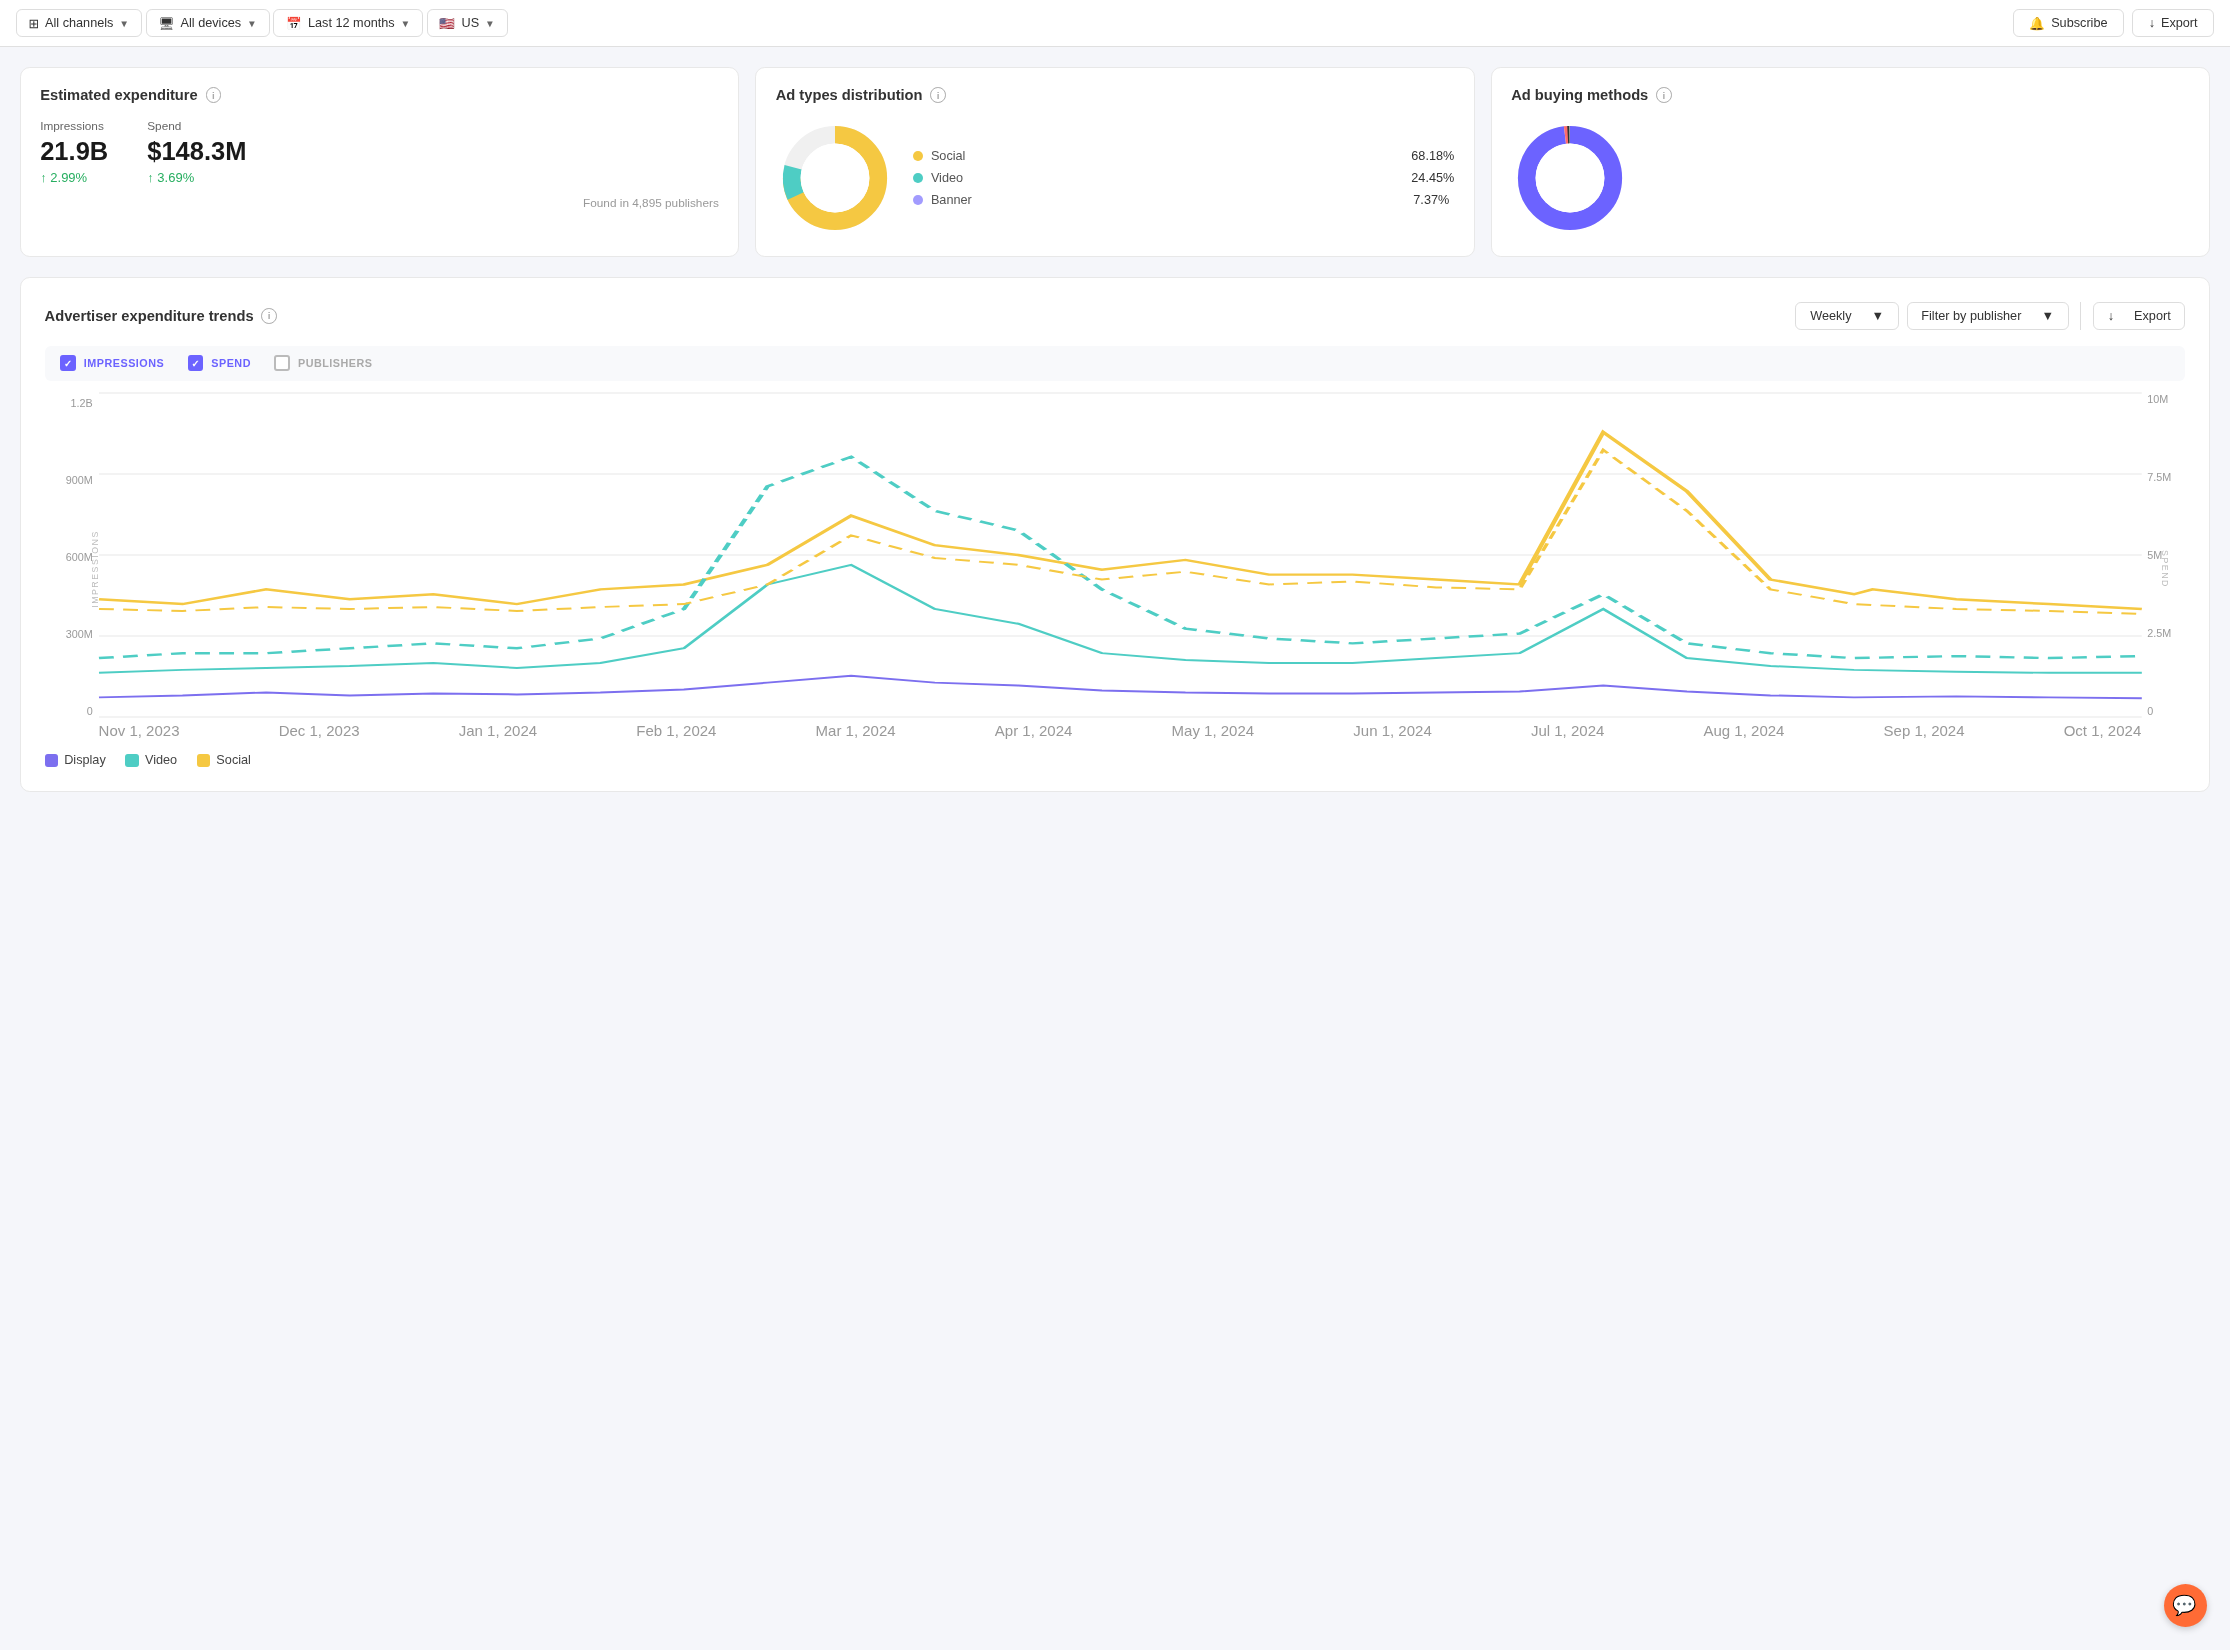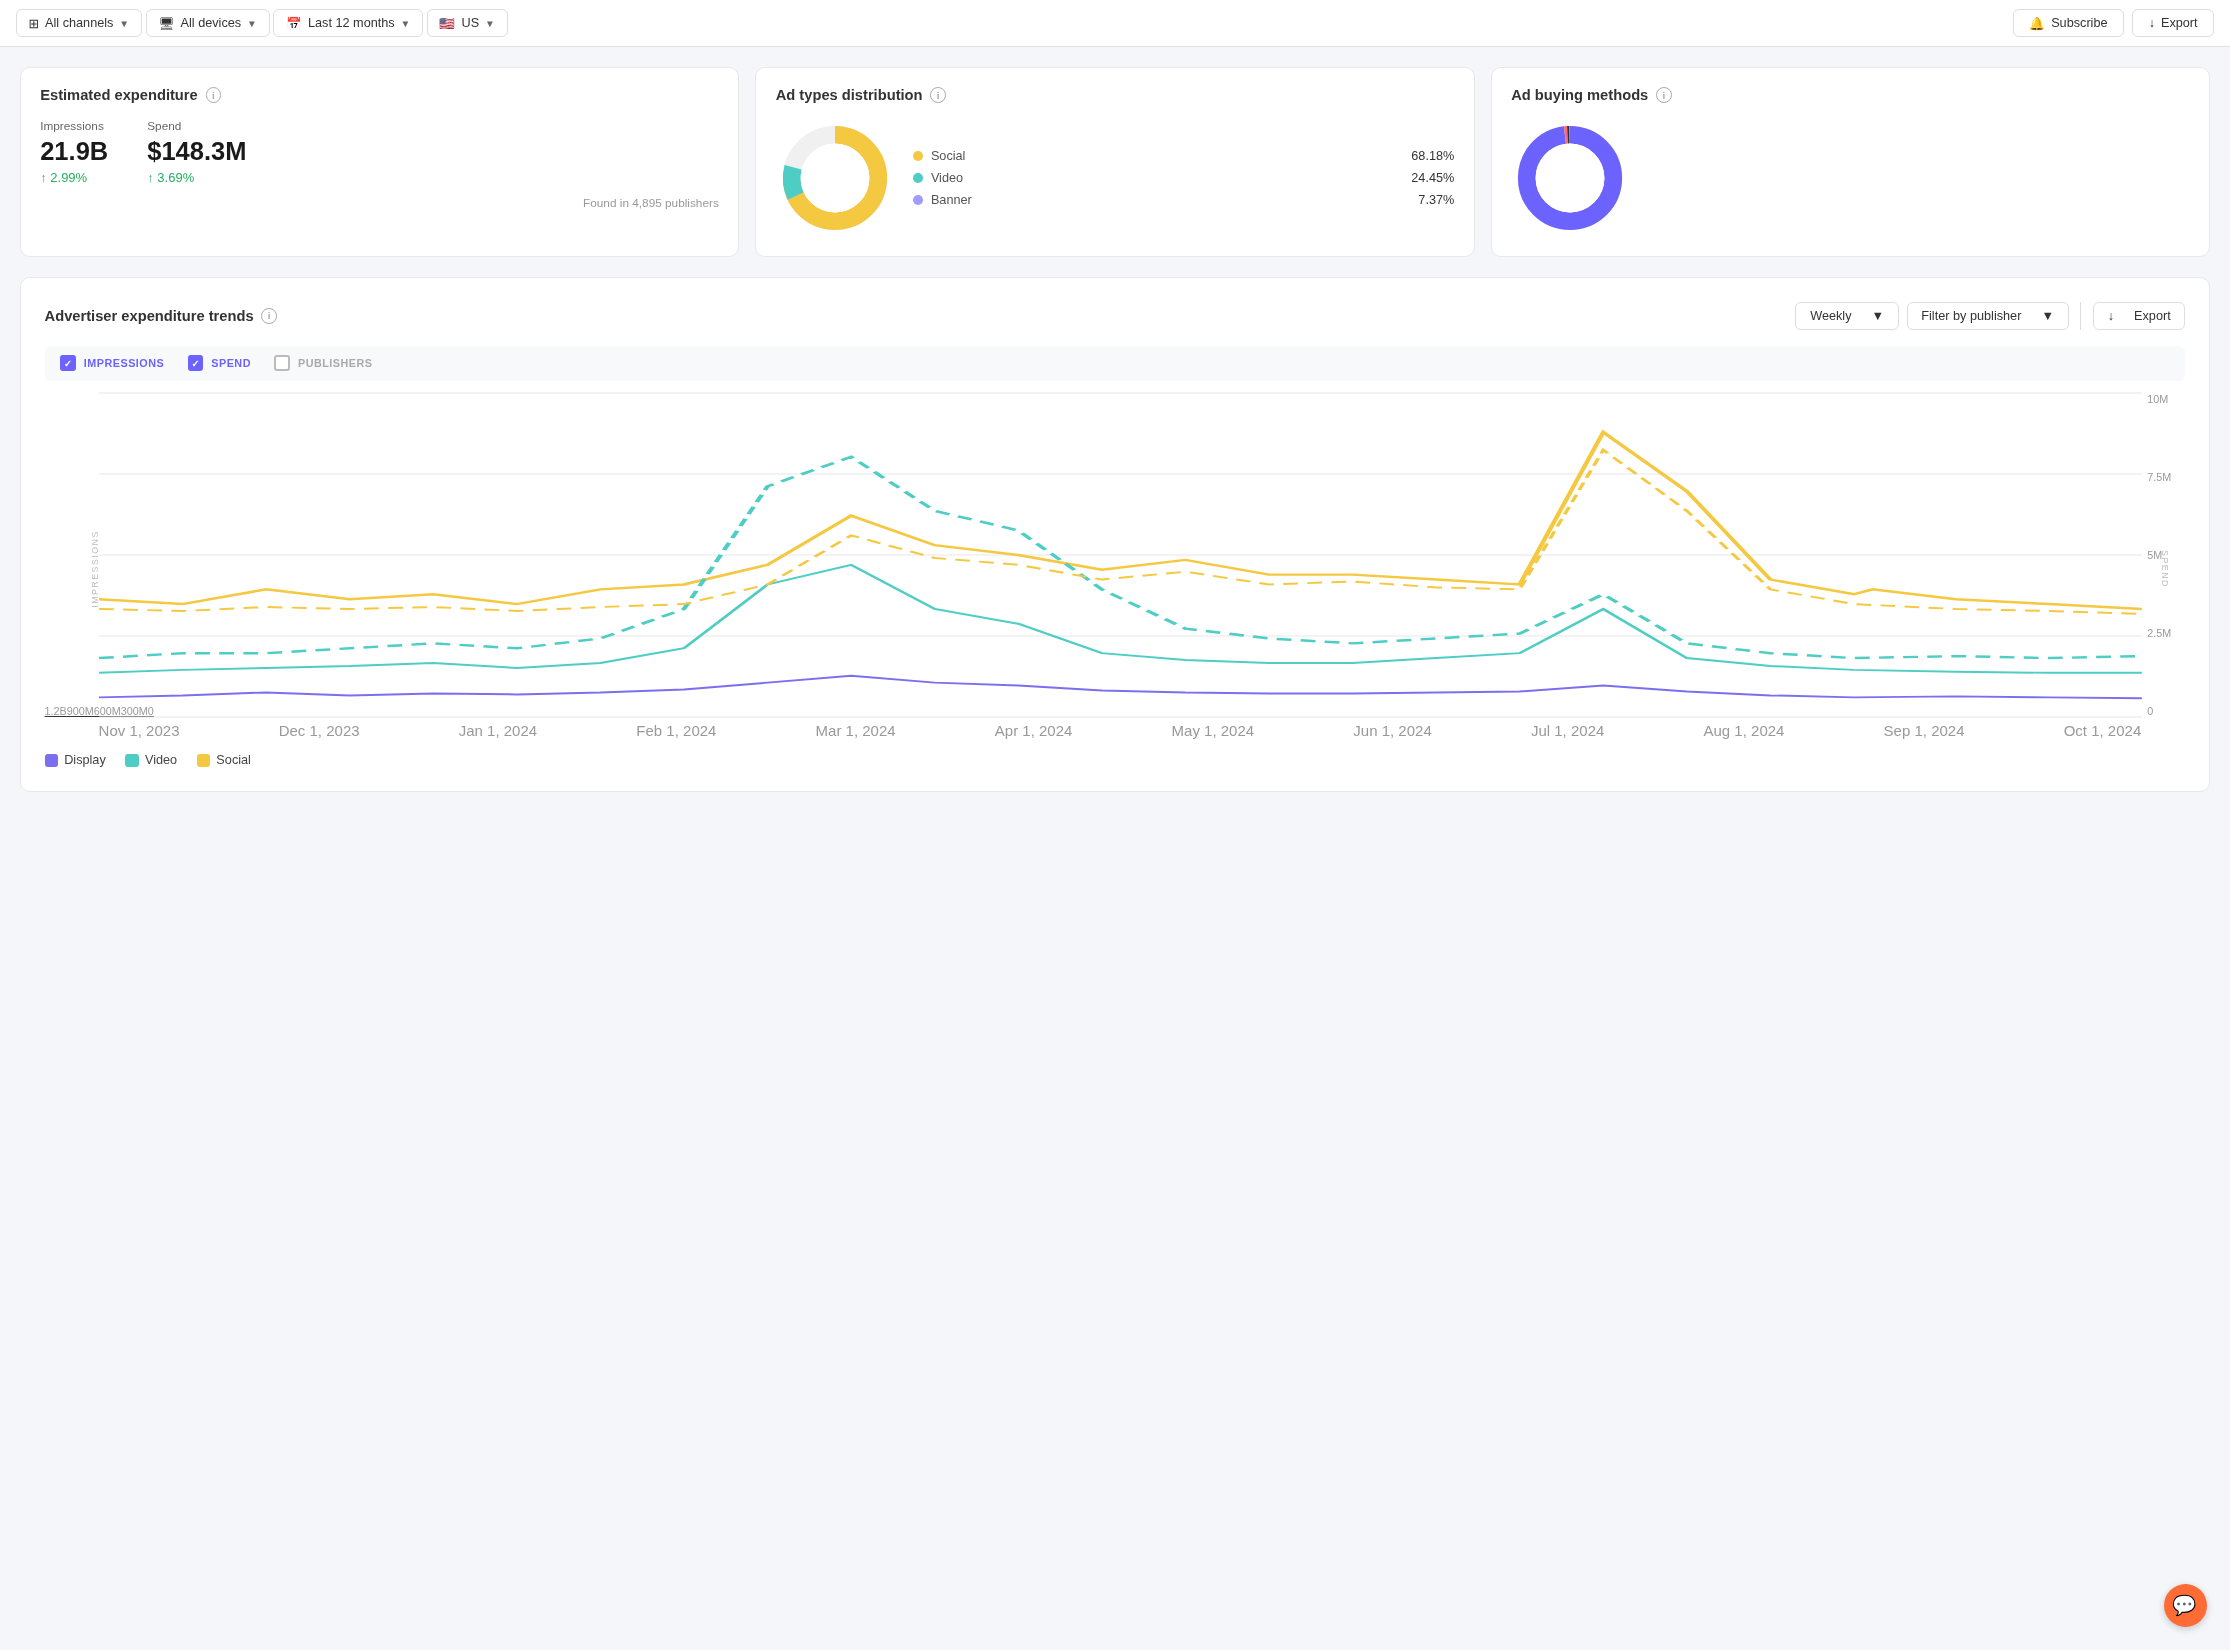--- a/index.html
+++ b/index.html
@@ -46,21 +46,21 @@
     .exp-col .big-num { font-size: 25.5px; font-weight: 700; color: #1a1a1a; }
     .exp-col .delta { font-size: 13px; color: #27ae60; margin-top: 3.9px; }
     .found-text { font-size: 11.8px; color: #999; margin-top: 11.8px; text-align: right; }
 
     
     .donut-section { display: flex; align-items: center; gap: 19.6px; }
     .donut-legend { display: flex; flex-direction: column; gap: 7.8px; flex: 1; }
     .legend-item { display: flex; align-items: center; gap: 7.8px; font-size: 12.7px; }
     .legend-dot { width: 9.8px; height: 9.8px; border-radius: 50%; flex-shrink: 0; }
     .legend-label { flex: 1; color: #555; }
-    .legend-pct { color: #333; font-weight: 500; min-width: 41px; text-align: right; }
+    .legend-pct { color: #333; font-weight: 500; min-width: 41px; text-align: left; }
 
     
     .trend-card {
       background: #fff; border-radius: 9.8px; border: 1px solid #e8e8e8; padding: 24px;
     }
     .trend-header { display: flex; align-items: center; margin-bottom: 15.7px; gap: 7.8px; }
     .trend-title { font-size: 14.7px; font-weight: 600; flex: 1; display: flex; align-items: center; gap: 7.8px; }
     .trend-controls { display: flex; gap: 7.8px; align-items: center; }
     .ctrl-btn {
       padding: 5.9px 13.7px; border: 1px solid #ddd; border-radius: 5.9px;
@@ -81,21 +81,21 @@
     .cb-box.checked { background: #6c63ff; border-color: #6c63ff; }
     .cb-box.unchecked { background: #fff; border-color: #bbb; }
     .cb-check { color: #fff; font-size: 9.8px; font-weight: 700; }
     .cb-label { font-size: 10.8px; font-weight: 700; color: #6c63ff; letter-spacing: 0.5px; }
     .cb-label.gray { color: #aaa; }
 
     
     .chart-area { position: relative; height: 353px; }
 
     
-    .y-left { position: absolute; left: 0; top: 4px; bottom: 29px; width: 54px; display: flex; flex-direction: row; justify-content: space-between; align-items: flex-end; padding-right: 5.9px; text-decoration: underline; }
+    .y-left { position: absolute; left: 0; top: 4px; bottom: 29px; width: 54px; display: flex; flex-direction: column; justify-content: space-between; align-items: flex-end; padding-right: 5.9px; }
     .y-right { position: absolute; right: 0; top: 0; bottom: 29px; width: 44px; display: flex; flex-direction: column; justify-content: space-between; align-items: flex-start; padding-left: 5.9px; text-align: right; }
     .y-label { font-size: 10.8px; color: #999; }
 
     .chart-inner { position: absolute; left: 54px; right: 44px; top: 0; bottom: 29px; }
 
     
     .x-axis { position: absolute; left: 54px; right: 44px; bottom: 0; height: 23.5px; display: flex; justify-content: space-between; align-items: flex-start; }
     .x-label { font-size: 15px; color: #999; }
 
     

